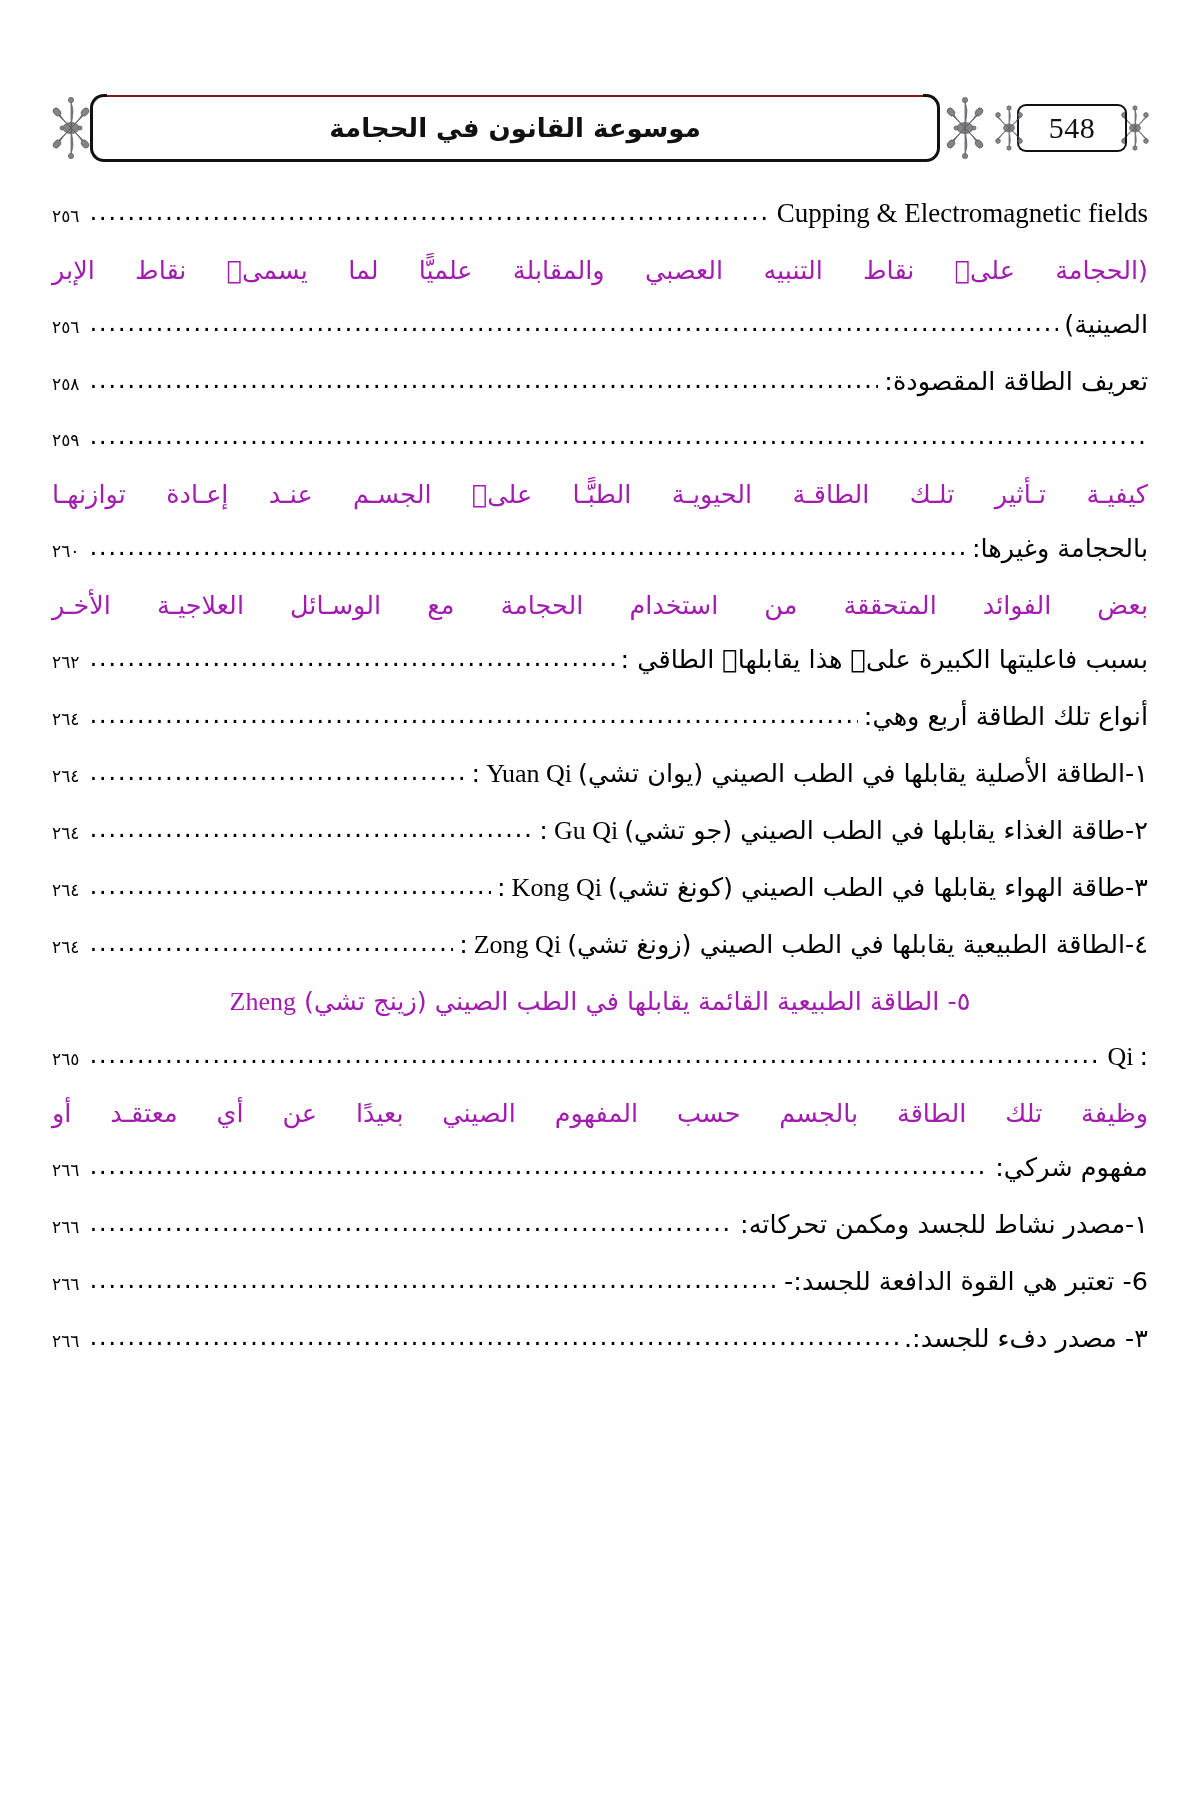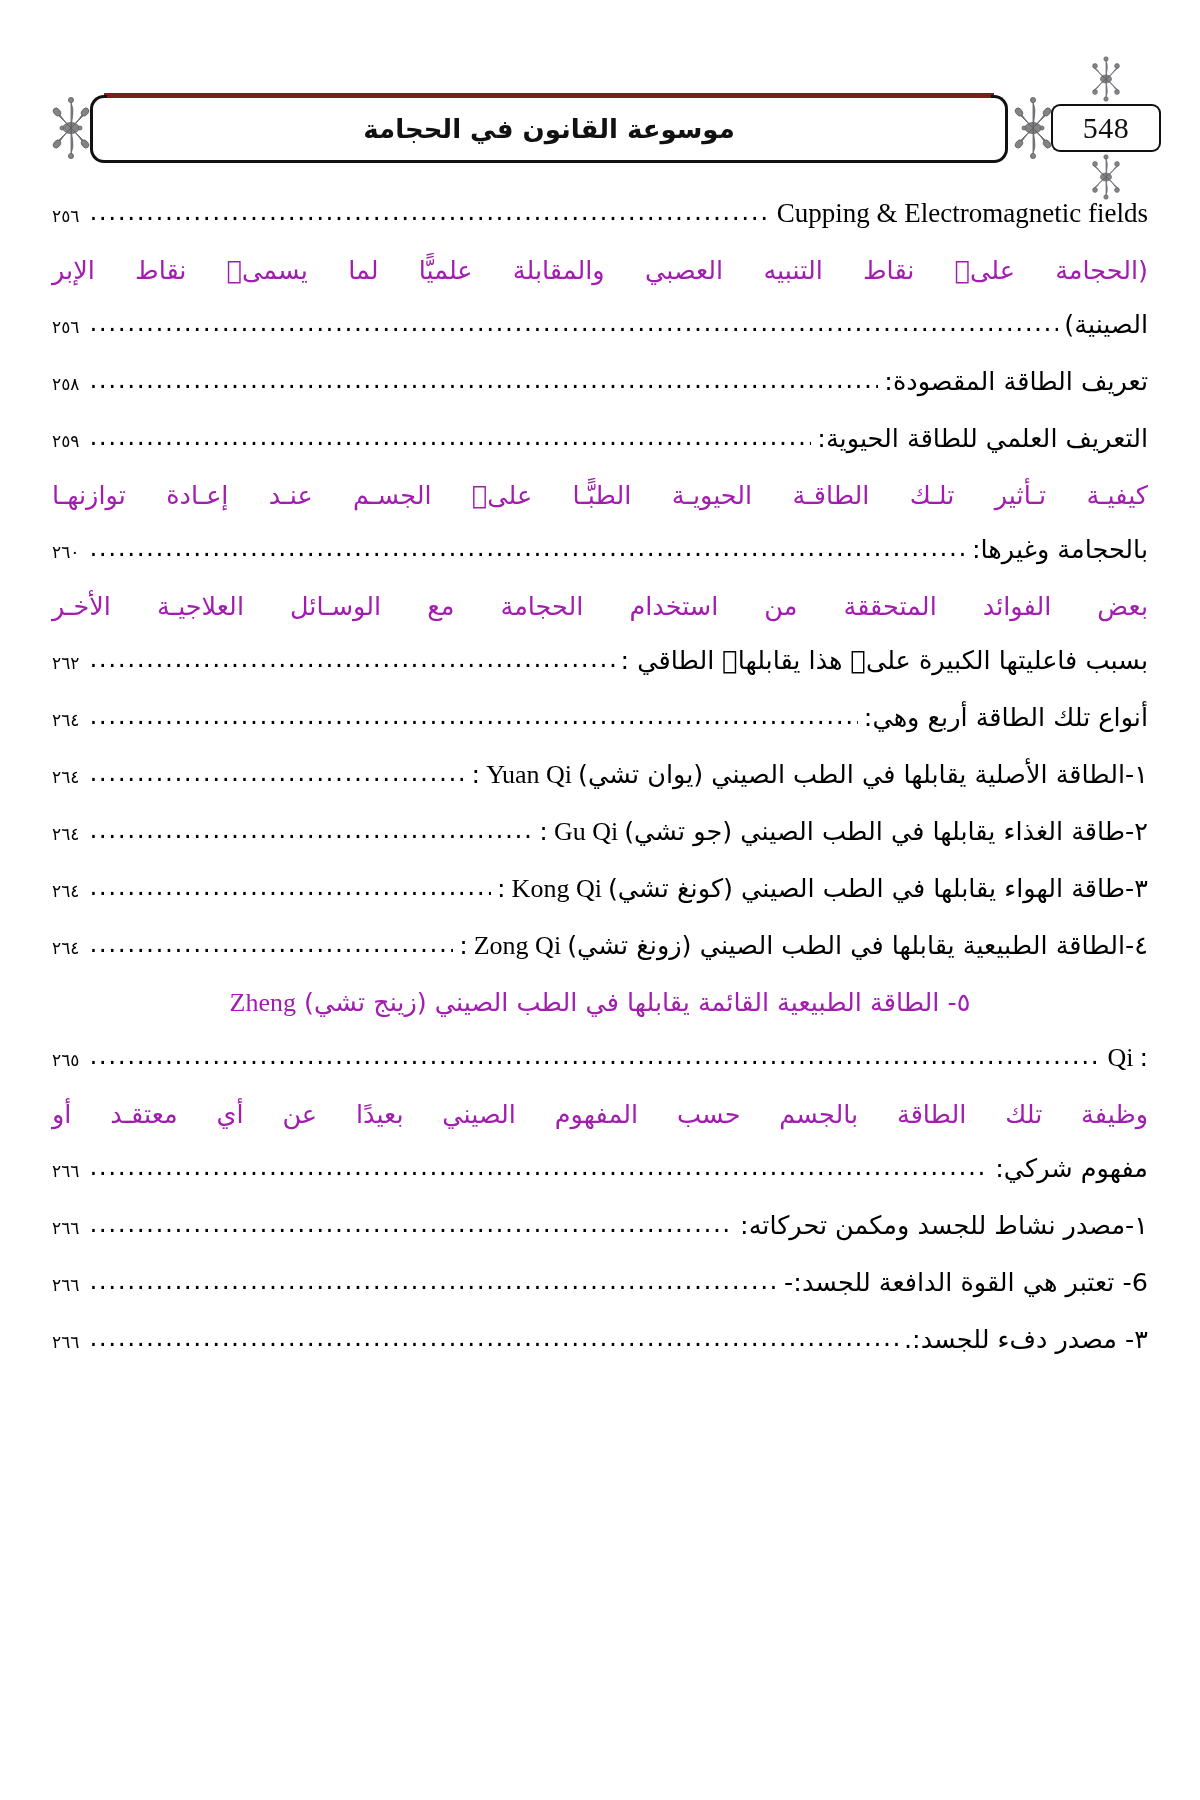--- a/index.html
+++ b/index.html
@@ -33,21 +33,21 @@
     left: 48px;
     height: 72px;
     display: flex;
     flex-direction: row;
     align-items: center;
     justify-content: flex-start;
   }
 
   .pagenum-group {
     display: flex;
-    flex-direction: column;
+    flex-direction: row;
     align-items: center;
     flex: 0 0 auto;
     margin-left: 4px;
     justify-content: space-between;
   }
 
   .pagenum-box {
     border-top: 2.5px solid #111;
     border-bottom: 2.5px solid #111;
     min-width: 72px;
@@ -75,21 +75,21 @@
     font-family: "Liberation Serif", "DejaVu Serif", serif;
     font-size: 30px;
     line-height: 1;
     letter-spacing: 0.5px;
     color: #111;
   }
 
   .title-frame {
     flex: 1 1 auto;
     height: 62px;
-    border-top: 5px solid #7f1d1d;
+    border-top: 2px solid #7f1d1d;
     border-bottom: 3px solid #111;
     position: relative;
     display: flex;
     align-items: center;
     justify-content: center;
     margin-right: 16px;
     margin-left: 10px;
   }
   .title-frame::before,
   .title-frame::after {
@@ -328,21 +328,20 @@
       <span class="pageref">٢٥٦</span>
     </div>
 
     <div class="toc-line">
       <span class="entry-text">تعريف الطاقة المقصودة:</span>
       <span class="leader"></span>
       <span class="pageref">٢٥٨</span>
     </div>
 
     <div class="toc-line">
-      <span class="entry-text">التعريف العلمي للطاقة الحيوية:</span>
       <span class="leader"></span>
       <span class="pageref">٢٥٩</span>
     </div>
 
     <div class="block-cont">
       <span>كيفيـة تـأثير تلـك الطاقـة الحيويـة الطبًّـا على٘ الجسـم عنـد إعـادة توازنهـا</span>
     </div>
 
     <div class="toc-line">
       <span class="entry-text">بالحجامة وغيرها:</span>

